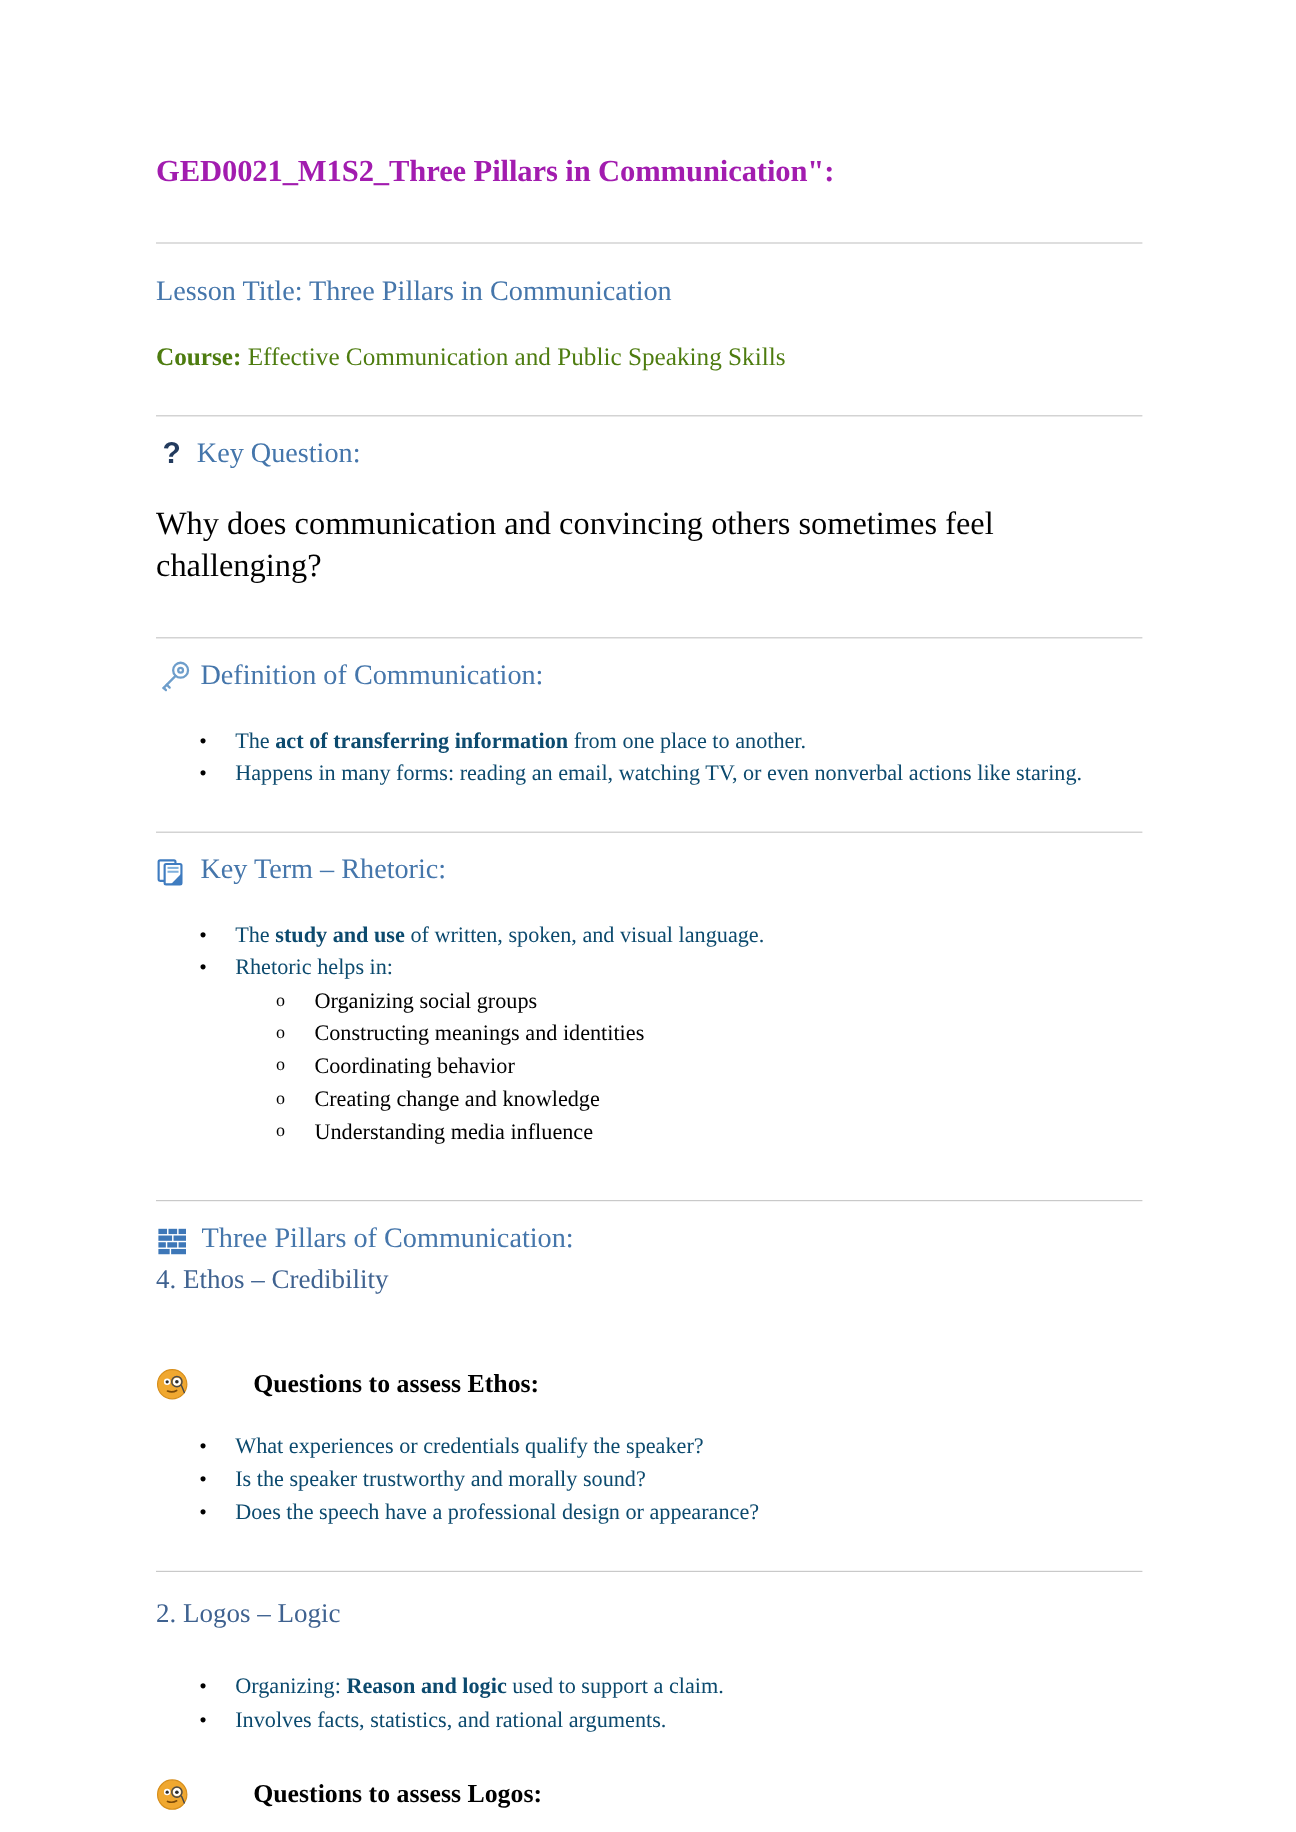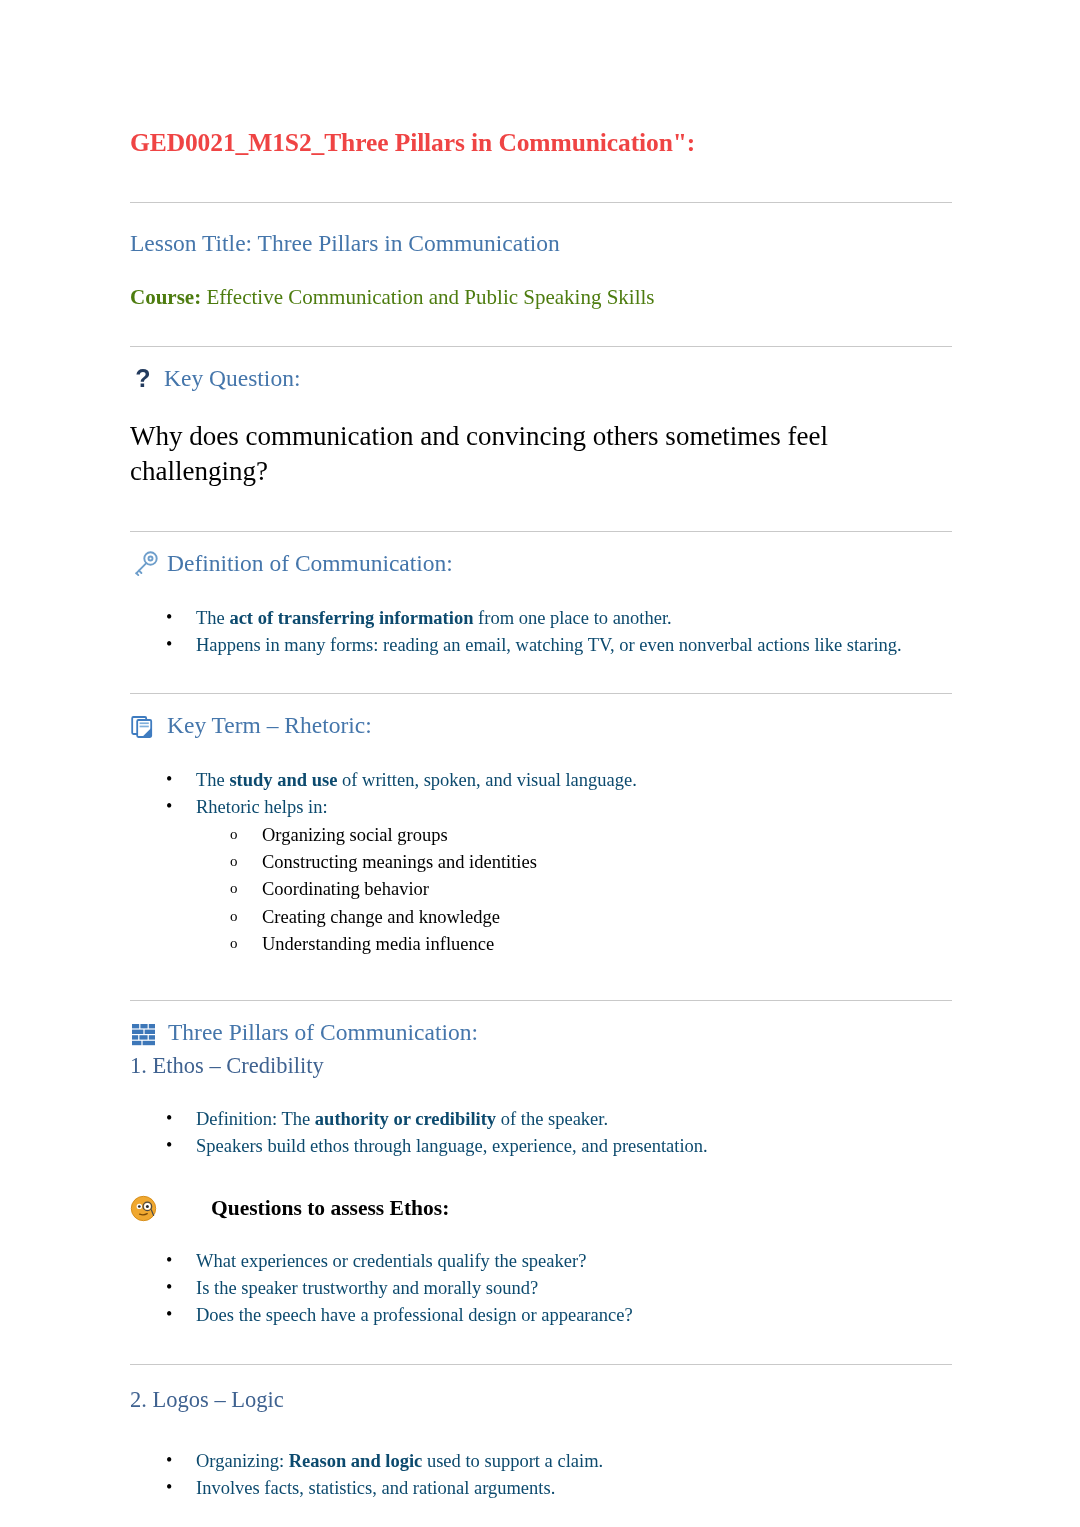--- a/index.html
+++ b/index.html
@@ -28,21 +28,21 @@
   .content {
     width: 822px;
   }
 
   
   .doc-title {
     font-family: "Liberation Serif", "DejaVu Serif", serif;
     font-size: 25.5px;
     font-weight: bold;
     line-height: 1.18;
-    color: #ef4444;
+    color: #a21caf;
     margin: 0 0 44px 0;
     letter-spacing: -0.1px;
   }
 
   
   .rule {
     border: 0;
     border-top: 1.6px solid #c9c9c9;
     margin: 0;
     width: 822px;
@@ -328,32 +328,24 @@
           <rect x="2" y="15.2" width="6.2" height="4.4" fill="#3d77b8"></rect>
           <rect x="9.4" y="15.2" width="8.2" height="4.4" fill="#3d77b8"></rect>
           <rect x="18.8" y="15.2" width="6.2" height="4.4" fill="#3d77b8"></rect>
           <rect x="2" y="20.8" width="9.4" height="4.4" fill="#3d77b8"></rect>
           <rect x="12.6" y="20.8" width="12.4" height="4.4" fill="#3d77b8"></rect>
         </svg>
       </span>
       <span class="htext">Three Pillars of Communication:</span>
     </div>
 
-    <div class="h-sub">1. Ethos – Credibility</div>
-
-    <div class="gap-m"></div>
-
-    <ul class="bullets">
-      <li>
-        <span>Definition: The </span><b>authority or credibility</b><span> of the speaker.</span>
-      </li>
-      <li>
-        <span>Speakers build ethos through language, experience, and presentation.</span><b></b><span></span>
-      </li>
-    </ul>
+    <div class="h-sub">4. Ethos – Credibility</div>
+
+    <div class="gap-m"></div>
+
 
     <div class="gap-l"></div>
 
     <div class="h-emoji">
       <span class="icon icon-face">
         <svg width="27" height="27" viewBox="0 0 27 27" xmlns="http://www.w3.org/2000/svg">
           <circle cx="13.5" cy="13.5" r="12.2" fill="#f0a830"></circle>
           <circle cx="13.5" cy="13.5" r="12.2" fill="none" stroke="#d78f1c" stroke-width="1"></circle>
           <circle cx="9.3" cy="11.4" r="2.7" fill="#ffffff"></circle>
           <circle cx="9.3" cy="11.5" r="1.35" fill="#2b2b2b"></circle>

